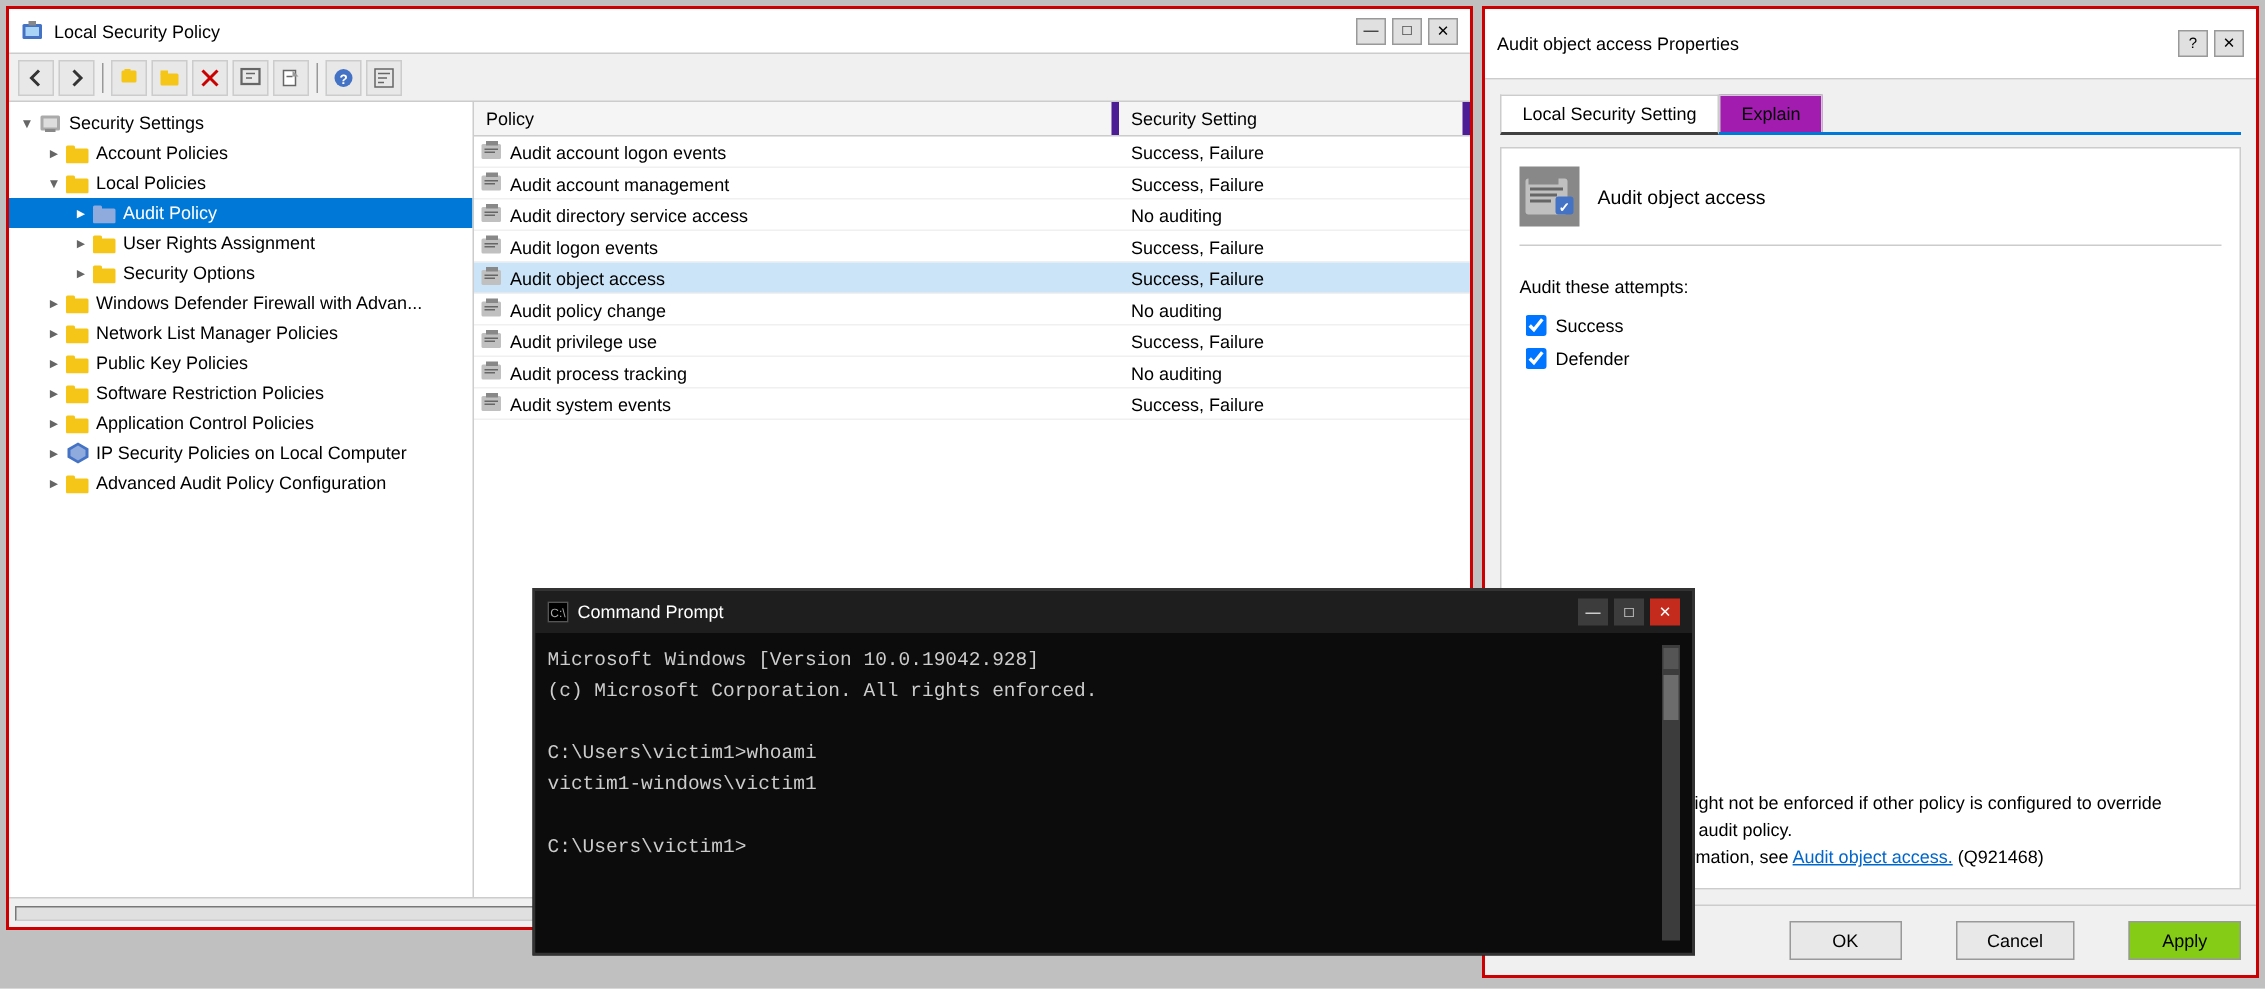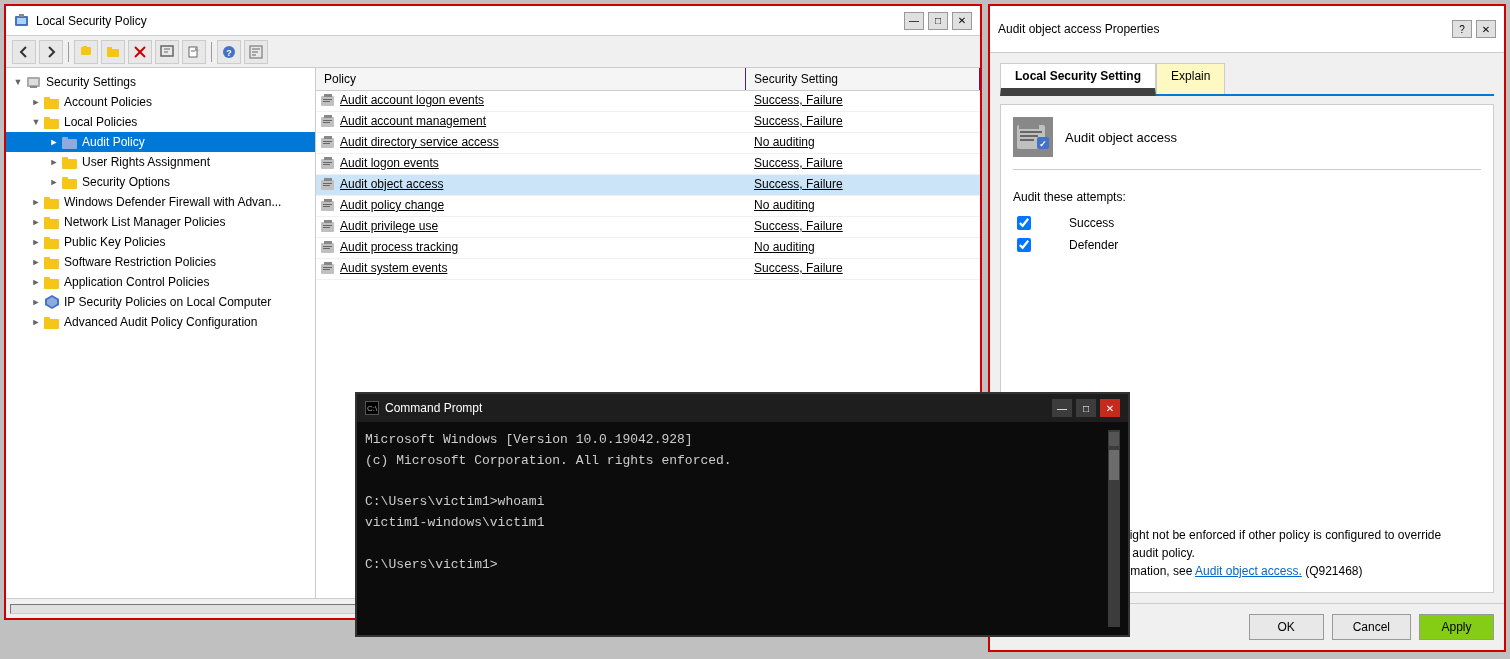--- a/index.html
+++ b/index.html
@@ -171,39 +171,38 @@
     .content-header {
       display: flex;
       border-bottom: 1px solid #ccc;
       background: #f5f5f5;
     }
 
     .col-header {
       padding: 4px 8px;
       font-size: 12px;
       font-weight: normal;
-      border-right: 1px solid #4c1d95;
+      border-right: 5px solid #4c1d95;
       cursor: pointer;
     }
 
     .col-header:first-child { width: 430px; }
     .col-header:last-child { flex: 1; }
 
     .policy-list {
       flex: 1;
       overflow-y: auto;
     }
 
     .policy-row {
       display: flex;
-      align-items: flex-start;
+      align-items: flex-end;
       padding: 2px 0;
       border-bottom: 1px solid #f0f0f0;
       cursor: pointer;
-      text-decoration: underline;
     }
     .policy-row.selected { background: #cce4f7; }
 
     .policy-row-icon {
       width: 24px;
       display: flex;
       align-items: center;
       justify-content: center;
       flex-shrink: 0;
     }
@@ -277,31 +276,31 @@
 
     .dialog-tabs {
       display: flex;
       gap: 0;
       border-bottom: 2px solid #0078d7;
     }
 
     .dialog-tab {
       padding: 5px 14px;
       font-size: 12px;
-      background: #fef9c3;
+      background: #a21caf;
       border: 1px solid #ccc;
       border-bottom: none;
       cursor: pointer;
     }
 
     .dialog-tab.active {
       background: #ffffff;
-      border-bottom: 8px solid #404040;
+      border-bottom: 2px solid #404040;
       margin-bottom: -2px;
-      font-weight: 700;
+      font-weight: 400;
     }
 
     .dialog-body {
       flex: 1;
       background: #ffffff;
       border: 1px solid #ccc;
       padding: 12px;
       display: flex;
       flex-direction: column;
       gap: 12px;
@@ -345,21 +344,20 @@
       gap: 6px;
     }
 
     .checkbox-input {
       width: 14px;
       height: 14px;
     }
 
     .checkbox-label {
       font-size: 12px;
-      margin-left: 32px;
     }
 
     .warning-box {
       display: flex;
       gap: 10px;
       align-items: flex-start;
       margin-top: 12px;
       background: #fff;
     }
 
@@ -388,20 +386,21 @@
       border-top: 1px solid #ccc;
     }
 
     .dialog-btn {
       padding: 5px 20px;
       font-size: 12px;
       background: #e8e8e8;
       border: 1px solid #999;
       cursor: pointer;
       min-width: 75px;
+      margin-left: 28px;
     }
     .dialog-btn.apply { background: #84cc16; }
 
     
     .cmd-window {
       position: absolute;
       top: 392px;
       left: 355px;
       width: 775px;
       height: 245px;

